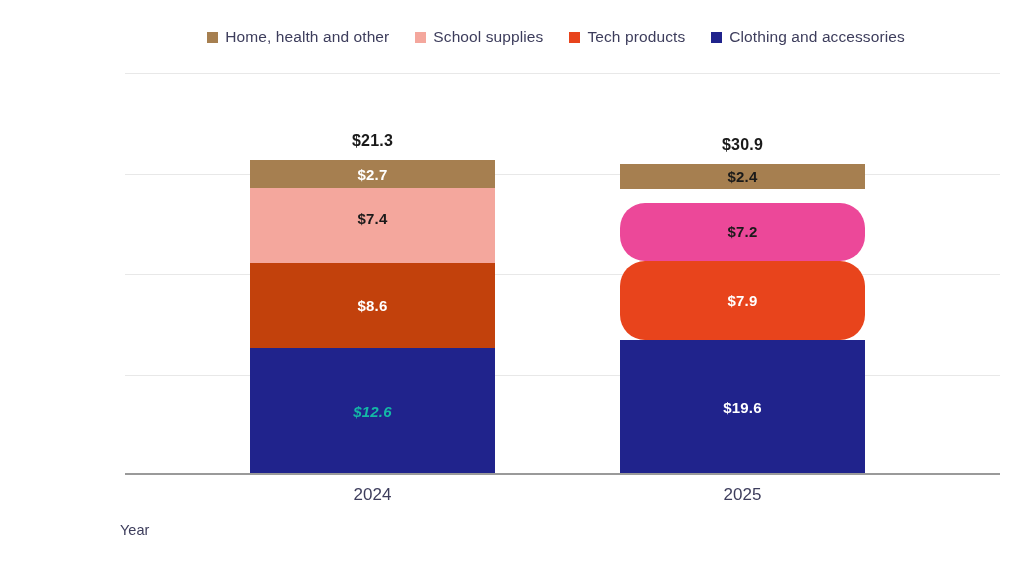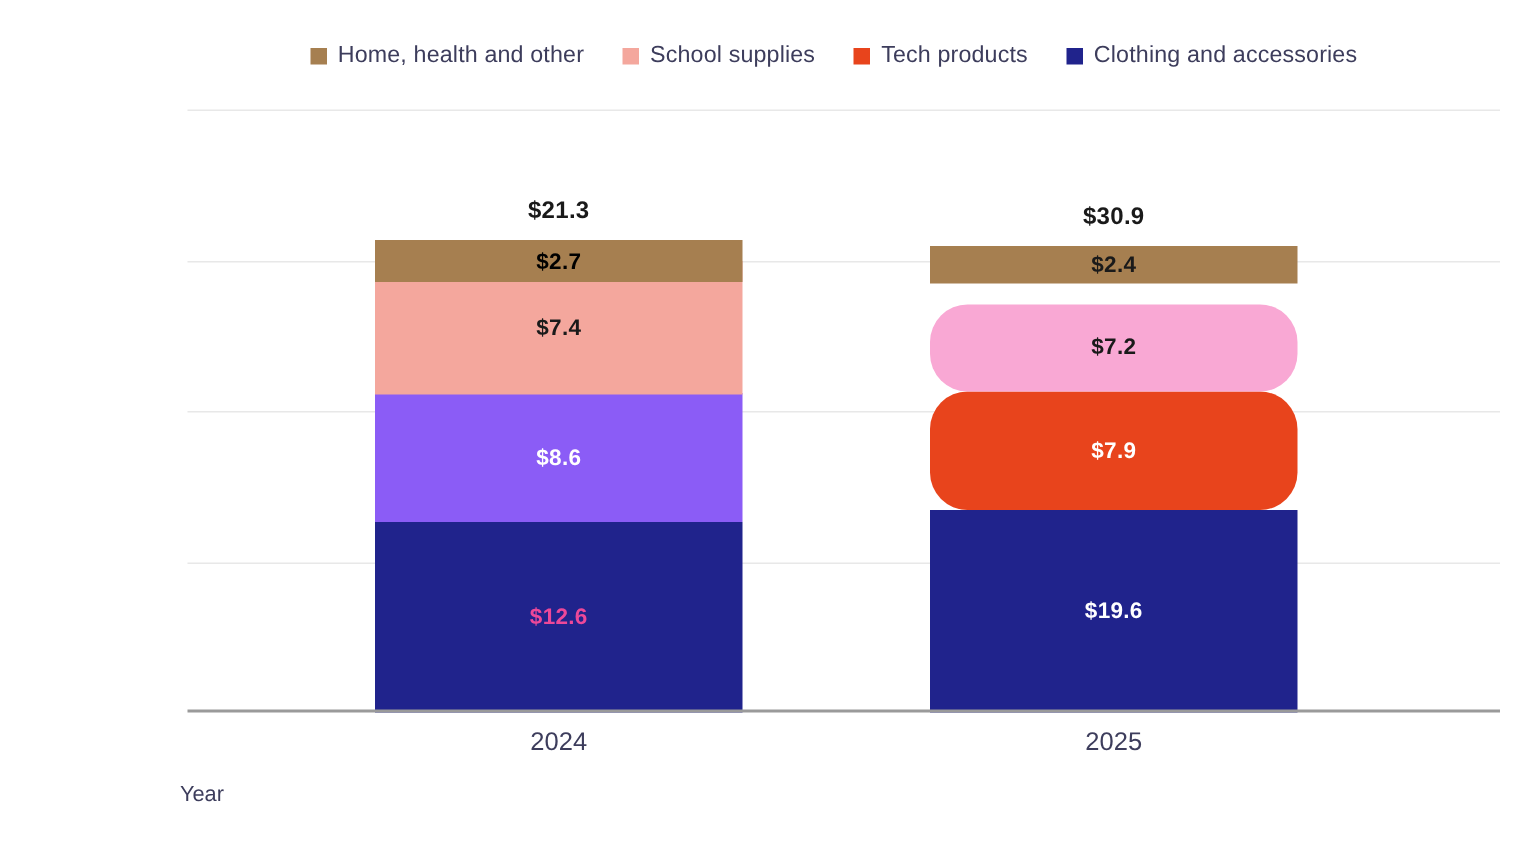--- a/index.html
+++ b/index.html
@@ -170,44 +170,44 @@
         <div class="gridline" style="top: 301.5px;"></div>
         <div class="gridline" style="top: 201px;"></div>
         <div class="gridline" style="top: 100.5px;"></div>
         <div class="gridline" style="top: 0px;"></div>
       </div>
     <div id="ticks"></div>
     <div id="bars">
         <div class="bar-group" style="left: 125px; width: 245px; height: 402px;">
           <div class="bar-stack" style="height: 402px;">
             <div class="segment" style="height: 126.63px; bottom: 0px; background: rgb(32, 35, 140);">
-              <span class="segment-label" style="color: #ec4899;">$12.6</span>
-            </div>
-            <div class="segment" style="height: 86.43px; bottom: 126.63px; background: #8b5cf6;">
+              <span class="segment-label" style="color: #14b8a6; font-style: italic;">$12.6</span>
+            </div>
+            <div class="segment" style="height: 86.43px; bottom: 126.63px; background: #c2410c;">
               <span class="segment-label" style="color: rgb(255, 255, 255);">$8.6</span>
             </div>
             <div class="segment" style="height: 89px; bottom: 212px; background: rgb(244, 167, 157);">
               <span class="segment-label" style="color: rgb(26, 26, 26);">$7.4</span>
             </div>
             <div class="segment" style="height: 27.135px; bottom: 287.43px; background: rgb(166, 127, 80);">
-              <span class="segment-label" style="color: #000000;">$2.7</span>
+              <span class="segment-label" style="color: #ffffff;">$2.7</span>
             </div>
           </div>
           <div class="total-label" style="bottom: 324.565px;">$21.3</div>
           <div class="cat-label">2024</div>
         </div>
         <div class="bar-group" style="left: 495px; width: 245px; height: 402px;">
           <div class="bar-stack" style="height: 402px;">
             <div class="segment" style="height: 134.67px; bottom: 0px; background: rgb(32, 35, 140);">
               <span class="segment-label" style="color: rgb(255, 255, 255);">$19.6</span>
             </div>
             <div class="segment" style="height: 79.395px; bottom: 134.67px; background: rgb(232, 68, 28); border-radius: 25px;">
               <span class="segment-label" style="color: rgb(255, 255, 255);">$7.9</span>
             </div>
-            <div class="segment" style="height: 58px; bottom: 214.065px; background: #f9a8d4; border-radius: 25px;">
+            <div class="segment" style="height: 58px; bottom: 214.065px; background: #ec4899; border-radius: 25px;">
               <span class="segment-label" style="color: rgb(26, 26, 26);">$7.2</span>
             </div>
             <div class="segment" style="height: 24.12px; bottom: 286.425px; background: rgb(166, 127, 80);">
               <span class="segment-label" style="color: rgb(26, 26, 26);">$2.4</span>
             </div>
           </div>
           <div class="total-label" style="bottom: 320.545px;">$30.9</div>
           <div class="cat-label">2025</div>
         </div>
       </div>

